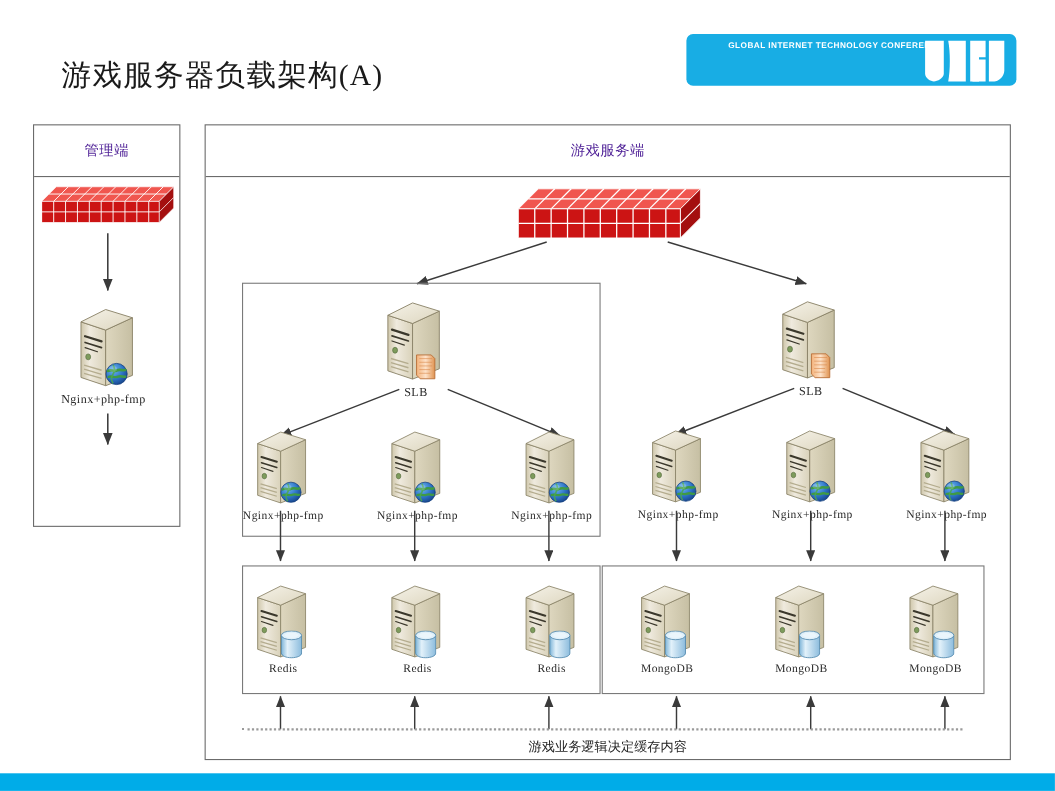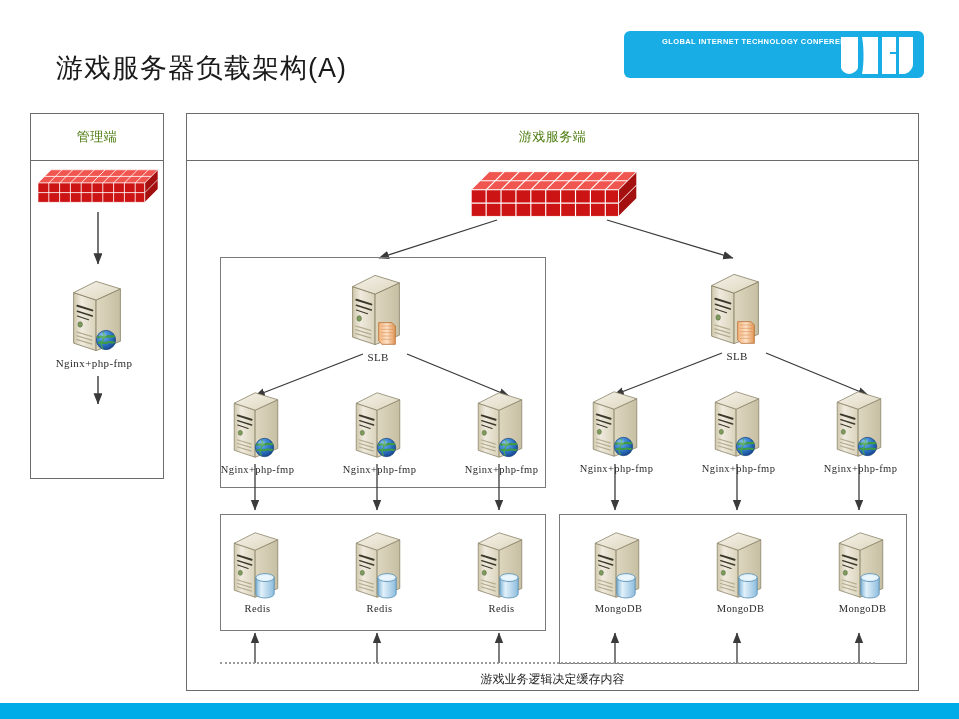--- a/index.html
+++ b/index.html
@@ -9,21 +9,21 @@
     background:#ffffff;
     font-family:"Liberation Serif", serif;
     overflow:hidden;
     position:relative;
   }
   #root{position:absolute;left:0;top:0;width:959px;height:719px;}
 
   
   .slide-title{
     position:absolute;left:56px;top:50px;
-    font-family:Liberation Sans, sans-serif;
+    font-family:Liberation Serif, serif;
     font-size:27px;color:#1a1a1a;letter-spacing:1px;
     white-space:nowrap;
   }
   .logo{
     position:absolute;left:624px;top:31px;width:300px;height:47px;
     background:#18ade4;border-radius:6px;
     overflow:hidden;
   }
   .logo-text{position:absolute;left:38px;top:5px;}
   .logo-cn{
@@ -46,21 +46,21 @@
 
   
   .panel{position:absolute;border:1px solid #6b6b6b;background:#fff;box-sizing:border-box;}
   .panel-head{
     position:absolute;left:0;top:0;right:0;height:47px;
     border-bottom:1px solid #6b6b6b;box-sizing:border-box;
     display:flex;align-items:center;justify-content:center;
   }
   .panel-head-label{
     font-family:"Liberation Sans", sans-serif;
-    font-size:13px;color:#4d7c0f;letter-spacing:0.5px;
+    font-size:13px;color:#4c1d95;letter-spacing:0.5px;
   }
   .subbox{position:absolute;border:1px solid #7a7a7a;background:transparent;box-sizing:border-box;}
 
   
   .node{position:absolute;}
   .node-label{
     position:absolute;left:50%;transform:translateX(-50%);
     white-space:nowrap;
     font-family:"Liberation Serif", serif;
     font-size:11px;color:#2b2b2b;letter-spacing:0.4px;
@@ -396,21 +396,21 @@
         <svg width="54" height="72" viewBox="0 0 62 82" style="position:absolute;left:4px;top:0;">
             <use href="#icon-server"></use>
           </svg>
         <svg width="20" height="26" viewBox="0 0 26 34" style="position:absolute;left:30px;top:44px;">
             <use href="#icon-db-cyl"></use>
           </svg>
         <div class="node-label node-label-sm" style="top:74px;left:44%;">Redis</div>
       </div>
     </div>
 
-    <div class="subbox" style="left:372px;top:400px;width:348px;height:150px;">
+    <div class="subbox" style="left:360px;top:400px;width:348px;height:117px;">
       <div class="node" style="left:26px;top:14px;width:74px;height:96px;">
         <svg width="54" height="72" viewBox="0 0 62 82" style="position:absolute;left:4px;top:0;">
             <use href="#icon-server"></use>
           </svg>
         <svg width="20" height="26" viewBox="0 0 26 34" style="position:absolute;left:30px;top:44px;">
             <use href="#icon-db-cyl"></use>
           </svg>
         <div class="node-label node-label-sm" style="top:74px;left:44%;">MongoDB</div>
       </div>
       <div class="node" style="left:148px;top:14px;width:74px;height:96px;">

